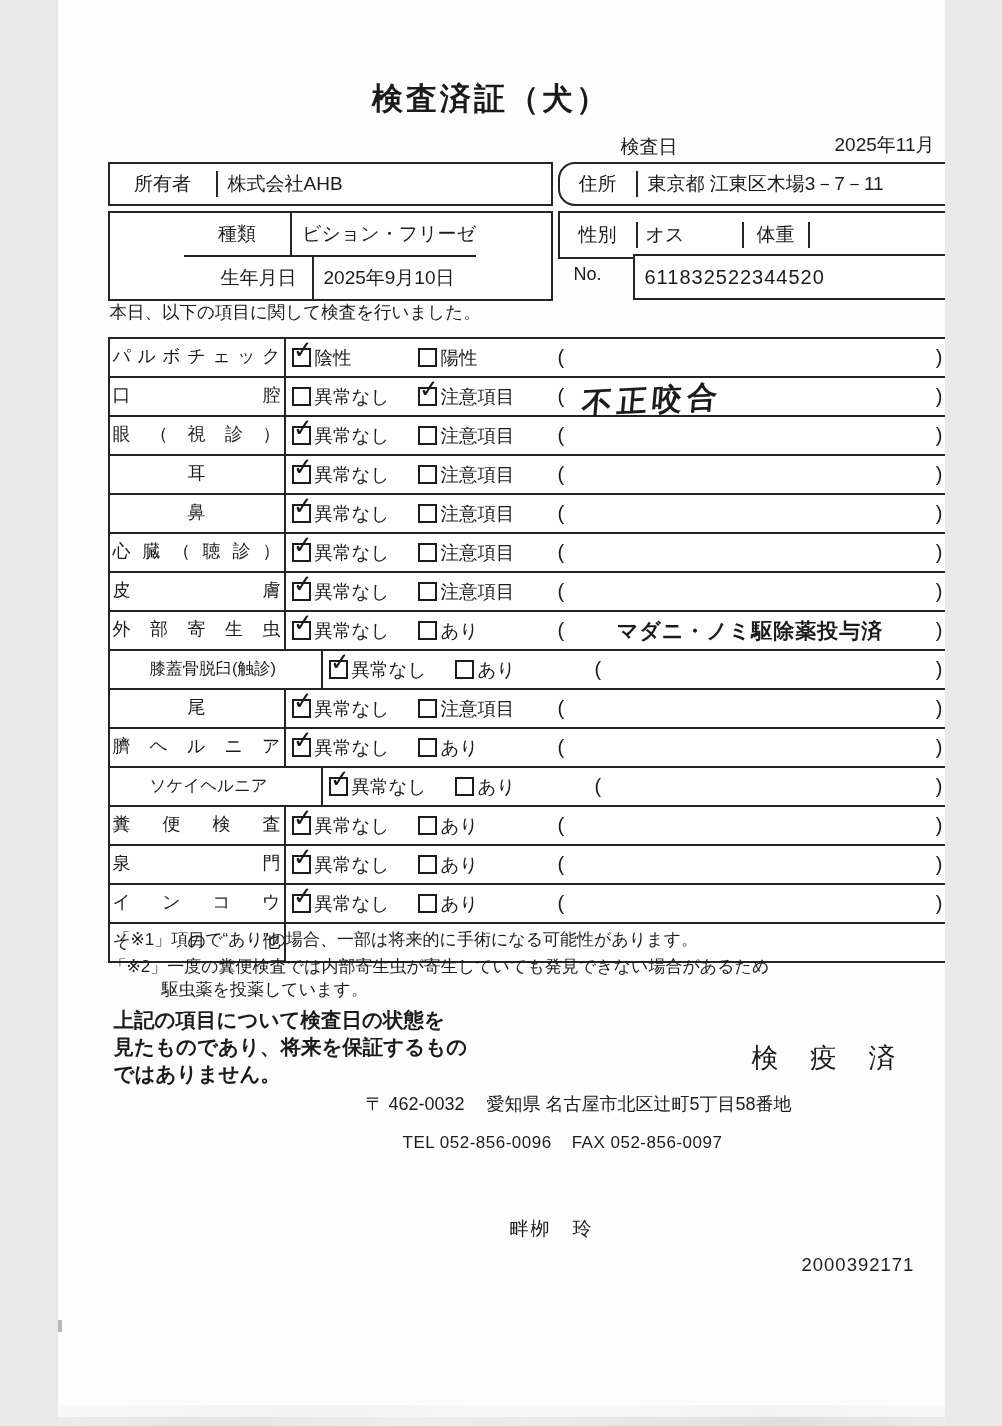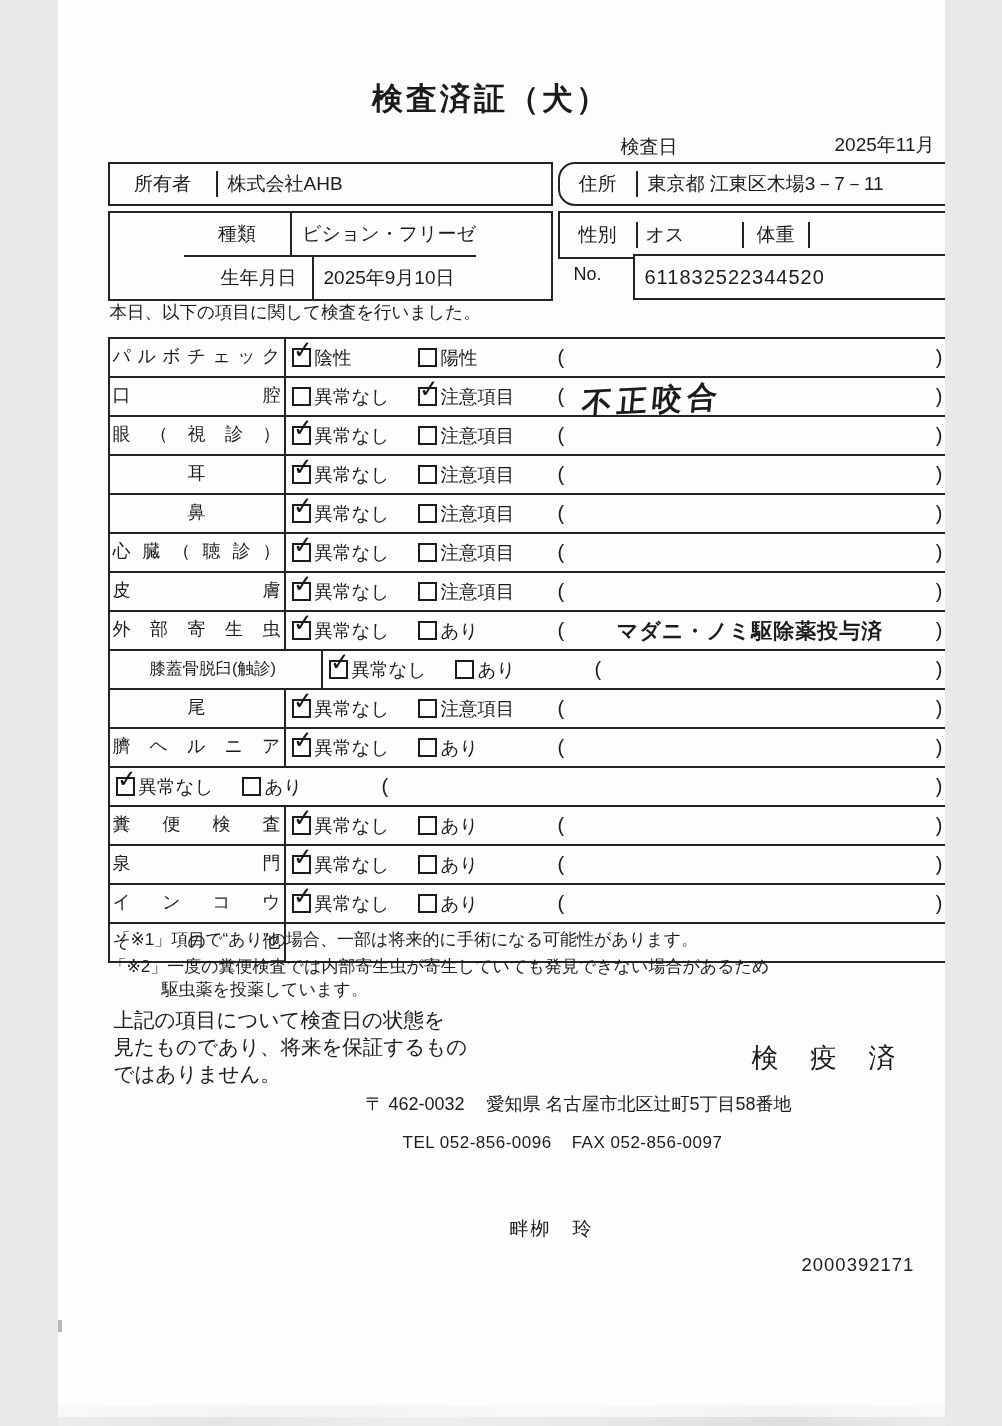--- a/index.html
+++ b/index.html
@@ -95,21 +95,21 @@
     position:relative;top:-2px;
   }
   .paren-content.printed-note{font-size:21px;font-weight:600;letter-spacing:1px;}
   .rownote{position:absolute;right:-44px;top:50%;transform:translateY(-50%);font-size:18px;font-weight:500;}
 
   
   .fn1{top:928px;left:56px;font-size:17px;}
   .fn2{top:955px;left:52px;font-size:17px;}
   .fn2b{top:978px;left:104px;font-size:17px;}
 
-  .disclaimer{top:1006px;left:56px;font-size:20.5px;font-weight:400;line-height:27px;}
+  .disclaimer{top:1006px;left:56px;font-size:20.5px;font-weight:700;line-height:27px;}
 
   .stamp{top:1040px;left:694px;font-size:27px;font-weight:500;letter-spacing:12px;}
 
   .postal-line{top:1092px;left:308px;font-size:18px;display:flex;gap:22px;}
   .telfax-line{top:1133px;left:345px;font-size:17px;display:flex;gap:20px;letter-spacing:.5px;}
   .clinic-name{top:1183px;left:308px;font-size:24px;letter-spacing:1px;}
   .vet-name{top:1216px;left:452px;font-size:19px;letter-spacing:2px;}
   .serial{top:1254px;left:744px;font-size:18.5px;letter-spacing:1px;}
 
   
@@ -361,20 +361,21 @@
             <span class="optlabel">あり</span>
           </span>
         <span class="paren">(</span>
         <span class="paren-content"></span>
         <span class="paren paren-close">)</span>
       </div>
       <span class="rownote">※1</span>
     </div>
 
     <div class="trow">
+      <div class="tlabel tight">ソケイヘルニア</div>
       <div class="tcontent">
         <span class="opt opt1">
             <span class="checkbox checked"></span>
             <span class="optlabel">異常なし</span>
           </span>
         <span class="opt opt2">
             <span class="checkbox"></span>
             <span class="optlabel">あり</span>
           </span>
         <span class="paren">(</span>

